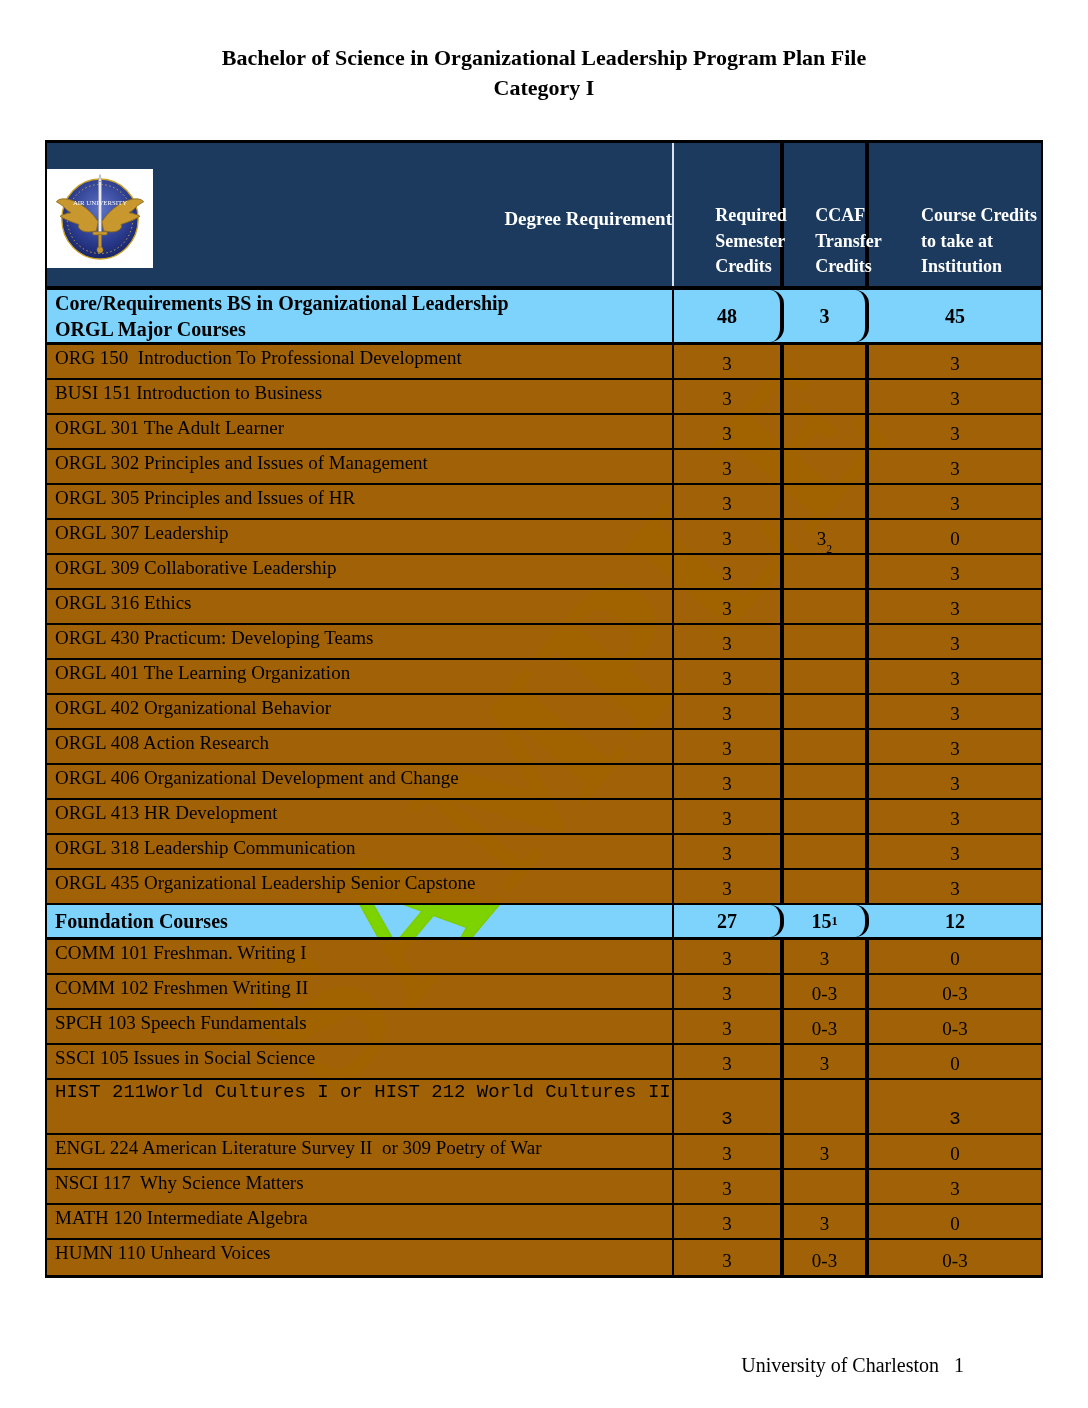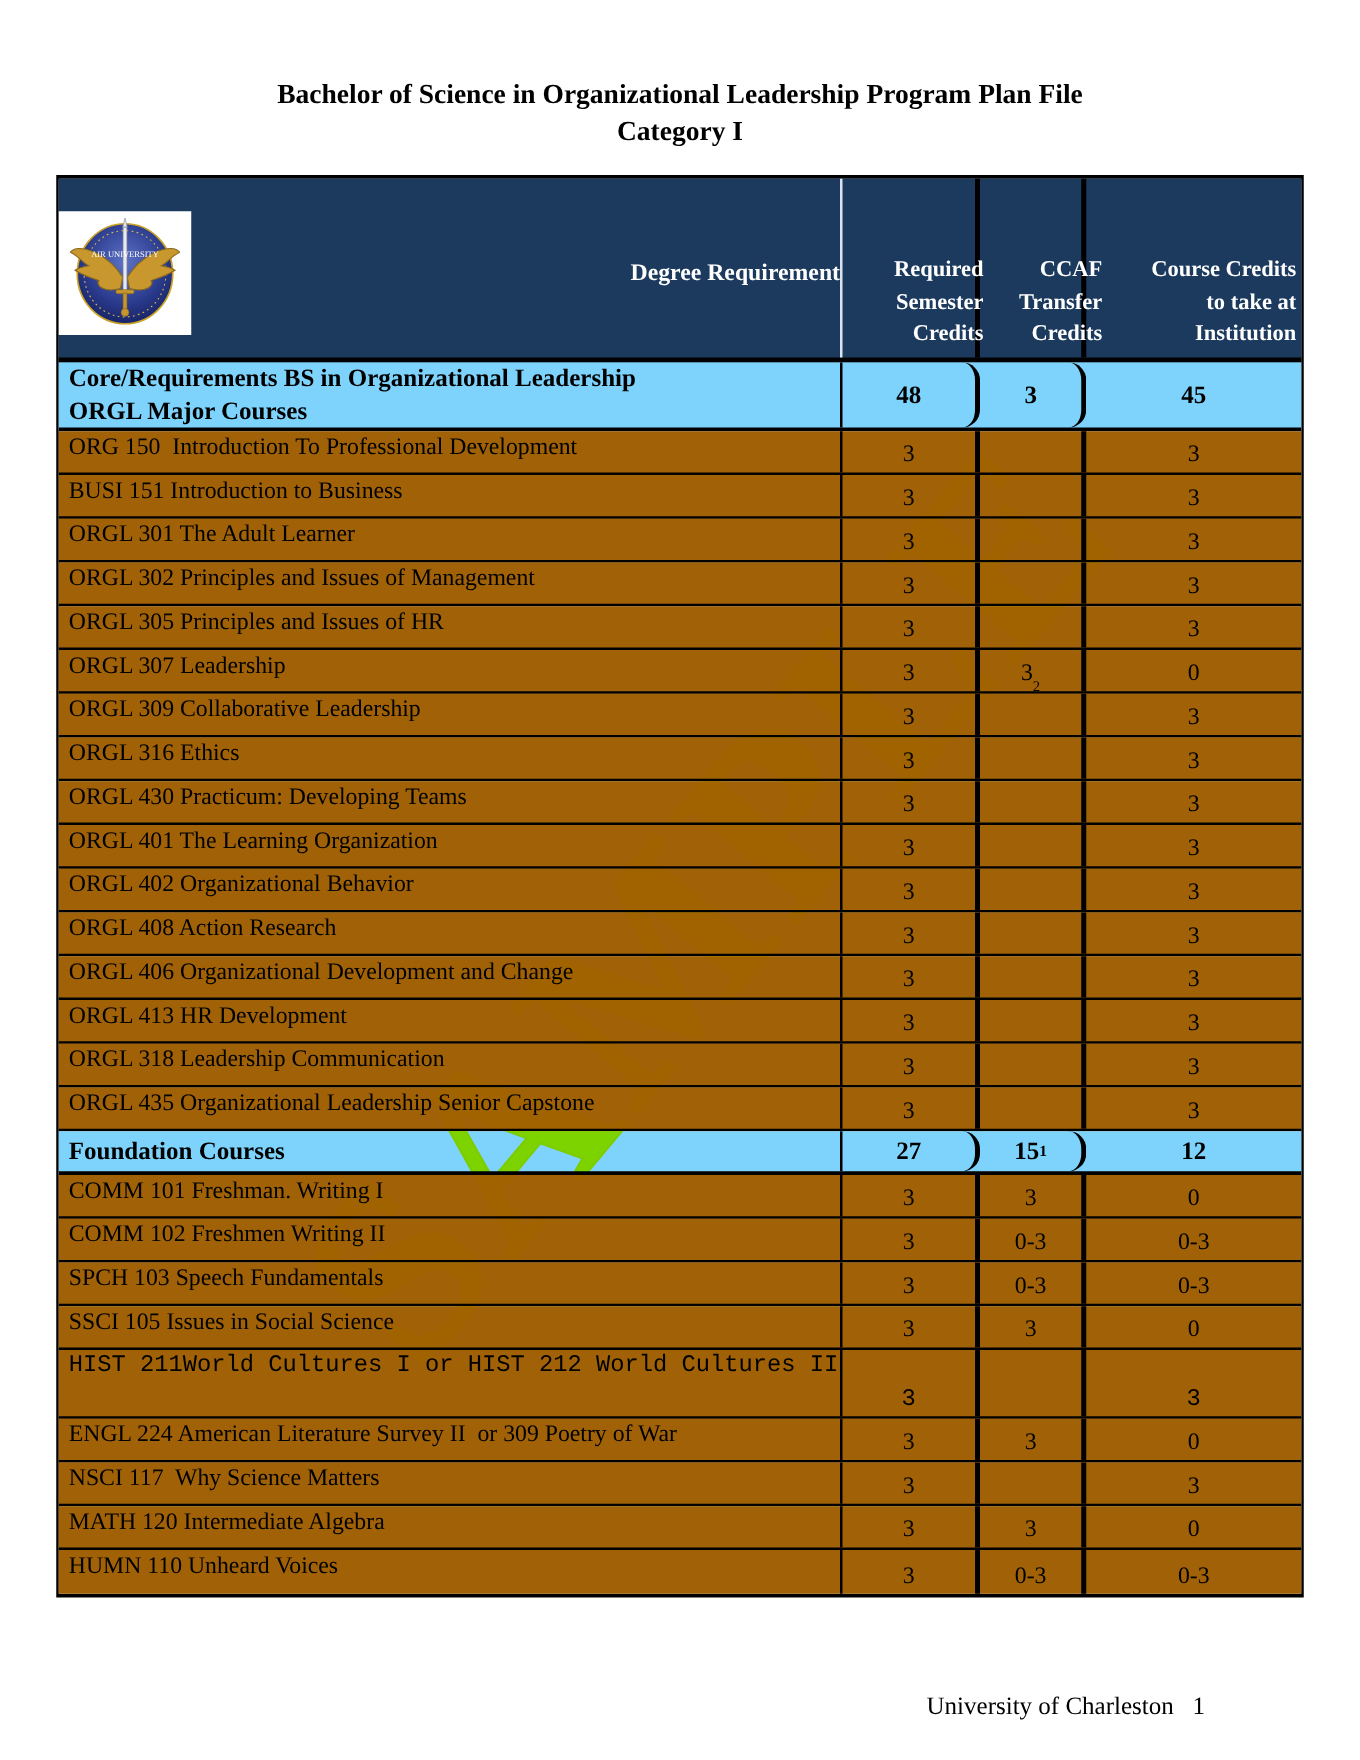--- a/index.html
+++ b/index.html
@@ -5,21 +5,21 @@
   html,body { margin:0; padding:0; background:#ffffff; }
   .page {
     position: relative;
     width: 1088px; height: 1408px;
     background: #ffffff;
     font-family: "Liberation Serif", "DejaVu Serif", serif;
     color: #000;
     overflow: hidden;
   }
   .title {
-    position: absolute; top: 60px; left: 0; right: 0;
+    position: absolute; top: 43px; left: 0; right: 0;
     text-align: center; font-weight: bold; font-size: 22px; line-height: 1.35;
   }
   
   .tbl {
     position: absolute; left: 45px; top: 140px; width: 998px;
     border: 2px solid #000; border-top-width: 3px; border-bottom-width: 3px;
     box-sizing: border-box; z-index: 1; background: #fff;
   }
   .row {
     display: grid;
@@ -34,21 +34,21 @@
   .c3 { border-right: 4px solid #000; }
 
   
   .head-row { min-height: 147px; border-bottom: 4px solid #000; background: #1b3a5e; }
   .head-row .c1 {
     border-right: 2px solid #d9e2ee;
     display: flex; flex-direction: row; align-items: center;
     justify-content: space-between; padding: 12px 0 4px;
   }
   .head-col {
-    color: #fff; font-weight: bold; font-size: 18px; text-align: right;
+    color: #fff; font-weight: bold; font-size: 18px; text-align: left;
     white-space: pre-line; display: flex; align-items: flex-end; justify-content: center;
     padding-bottom: 7px; line-height: 1.4; padding-left: 48px;
   }
   .head-c1-label { color:#fff; font-weight: bold; font-size: 19px; }
   .logo-box { width: 106px; height: 99px; background: #fff; display:flex; align-items:center; justify-content:center; }
 
   
   .section-row { background: #7dd3fc; border-bottom: 3px solid #000; }
   .section-row { min-height: 35px; }
   .section-row.two-line { min-height: 53px; }

